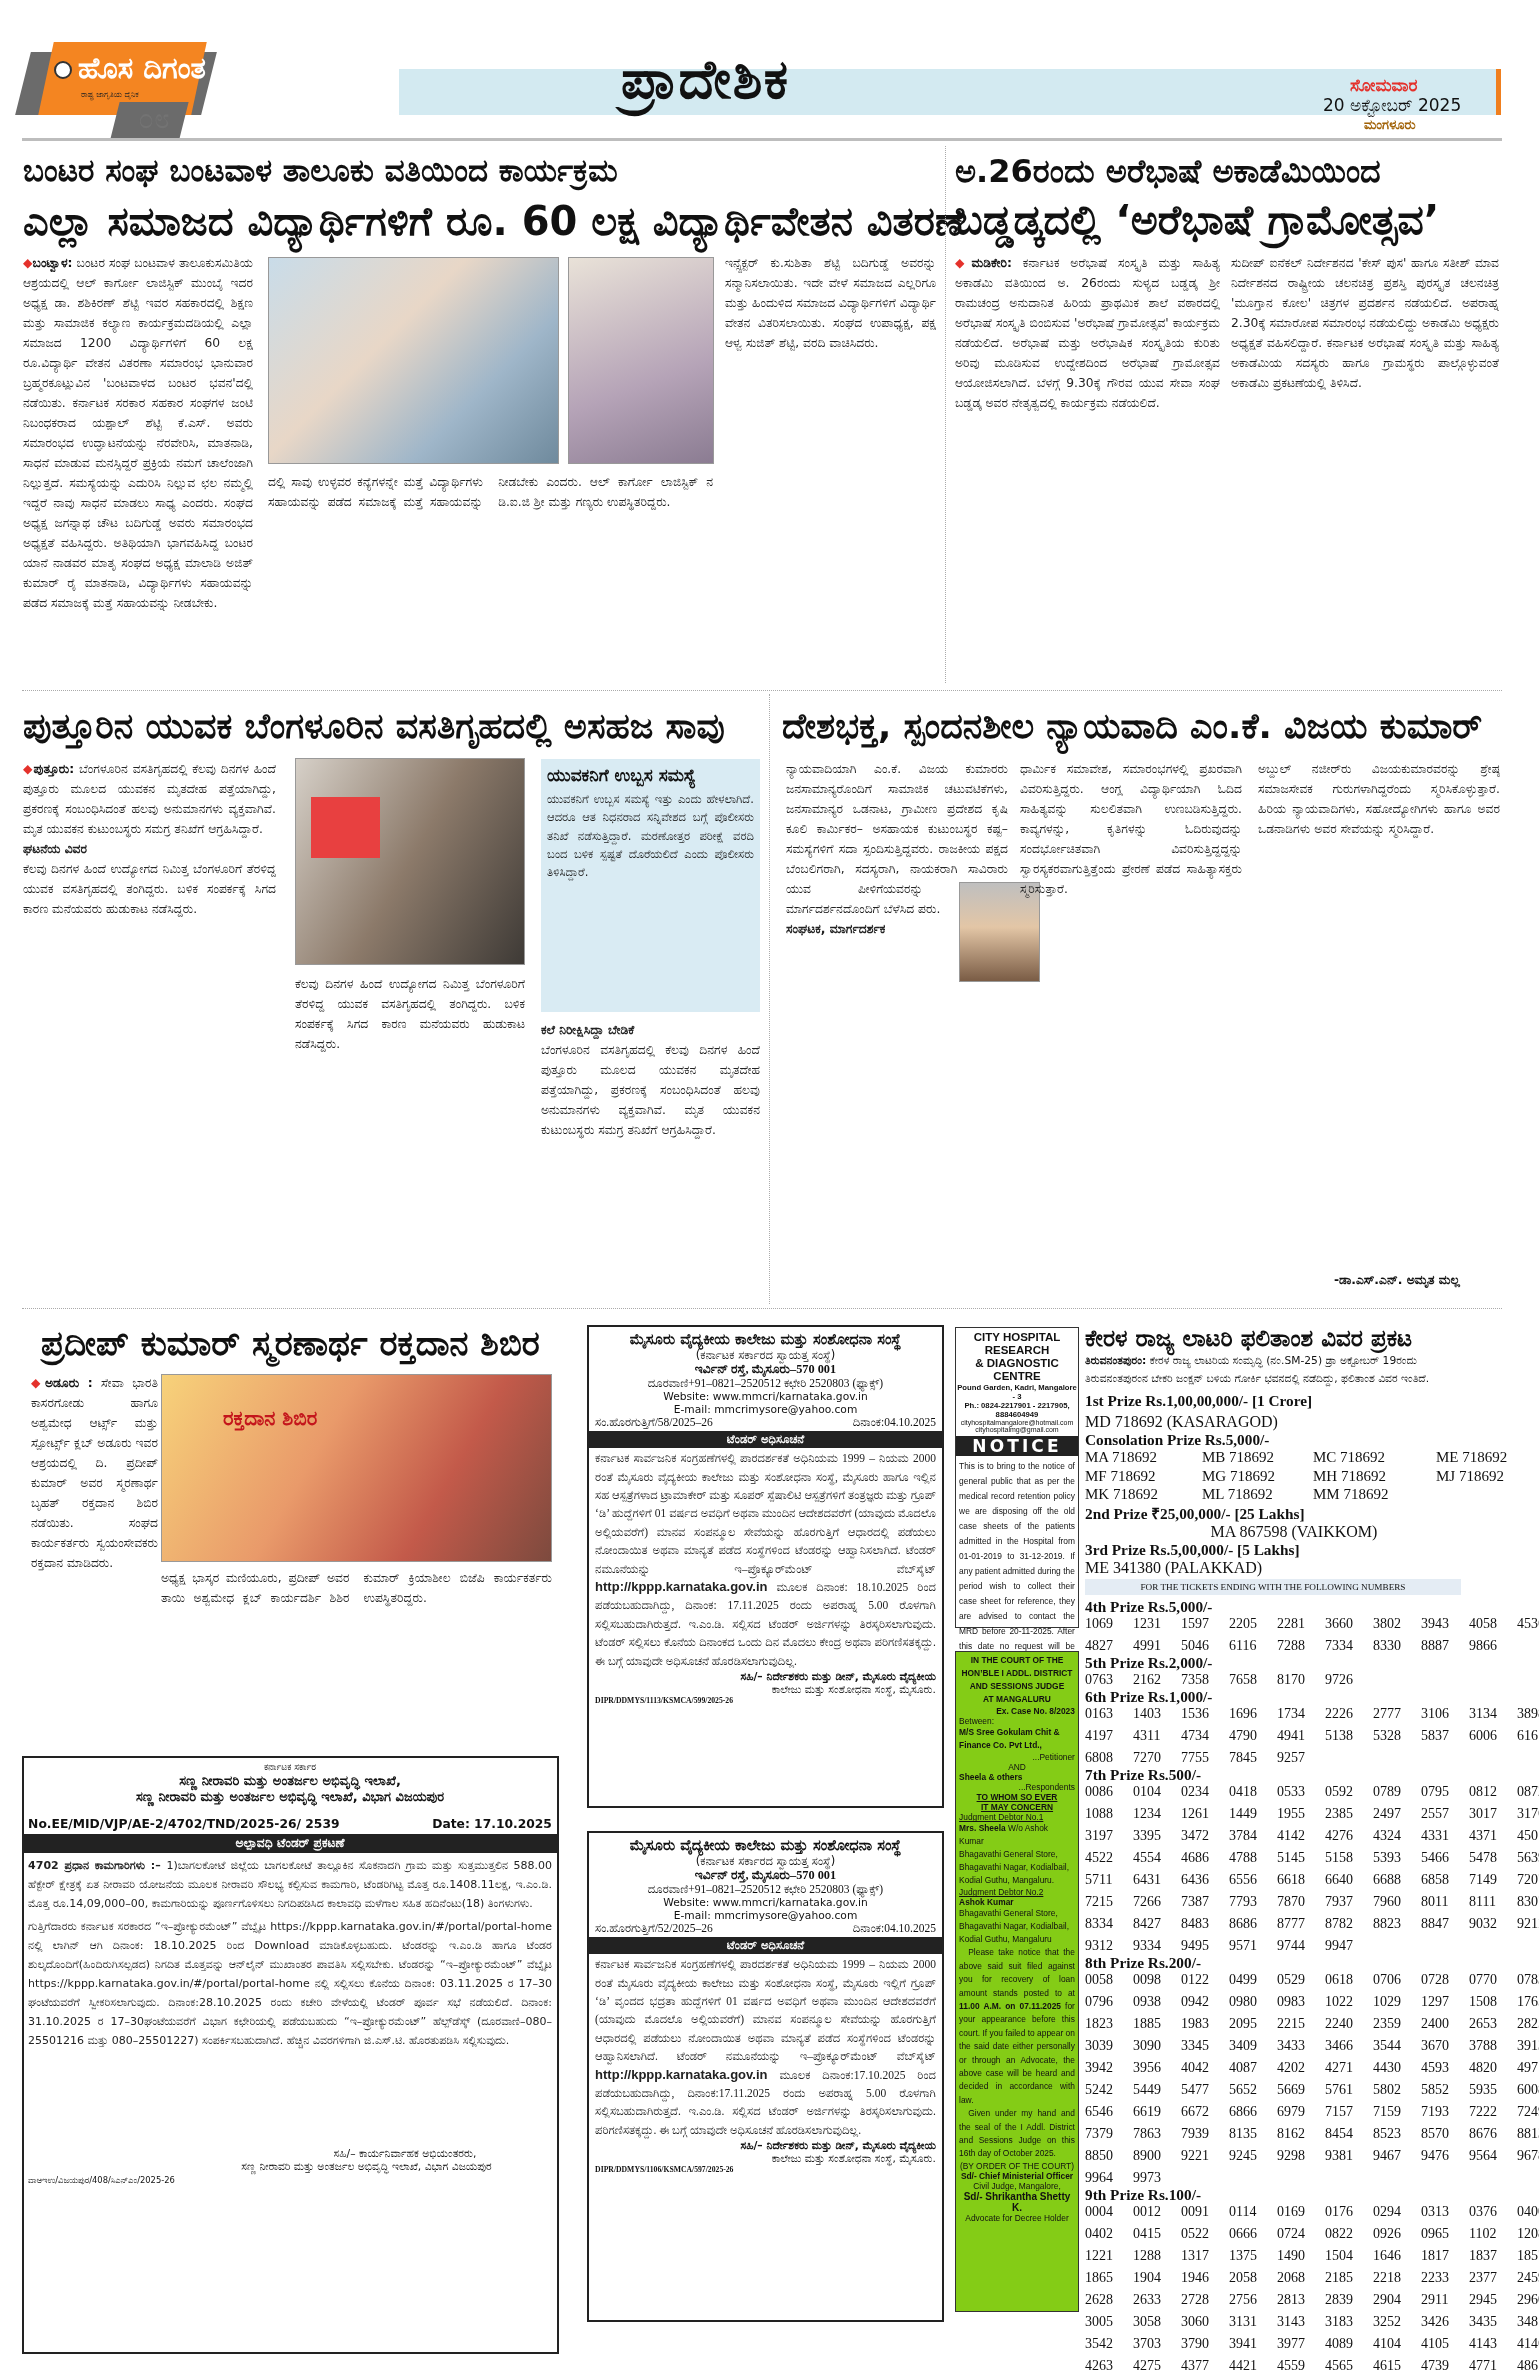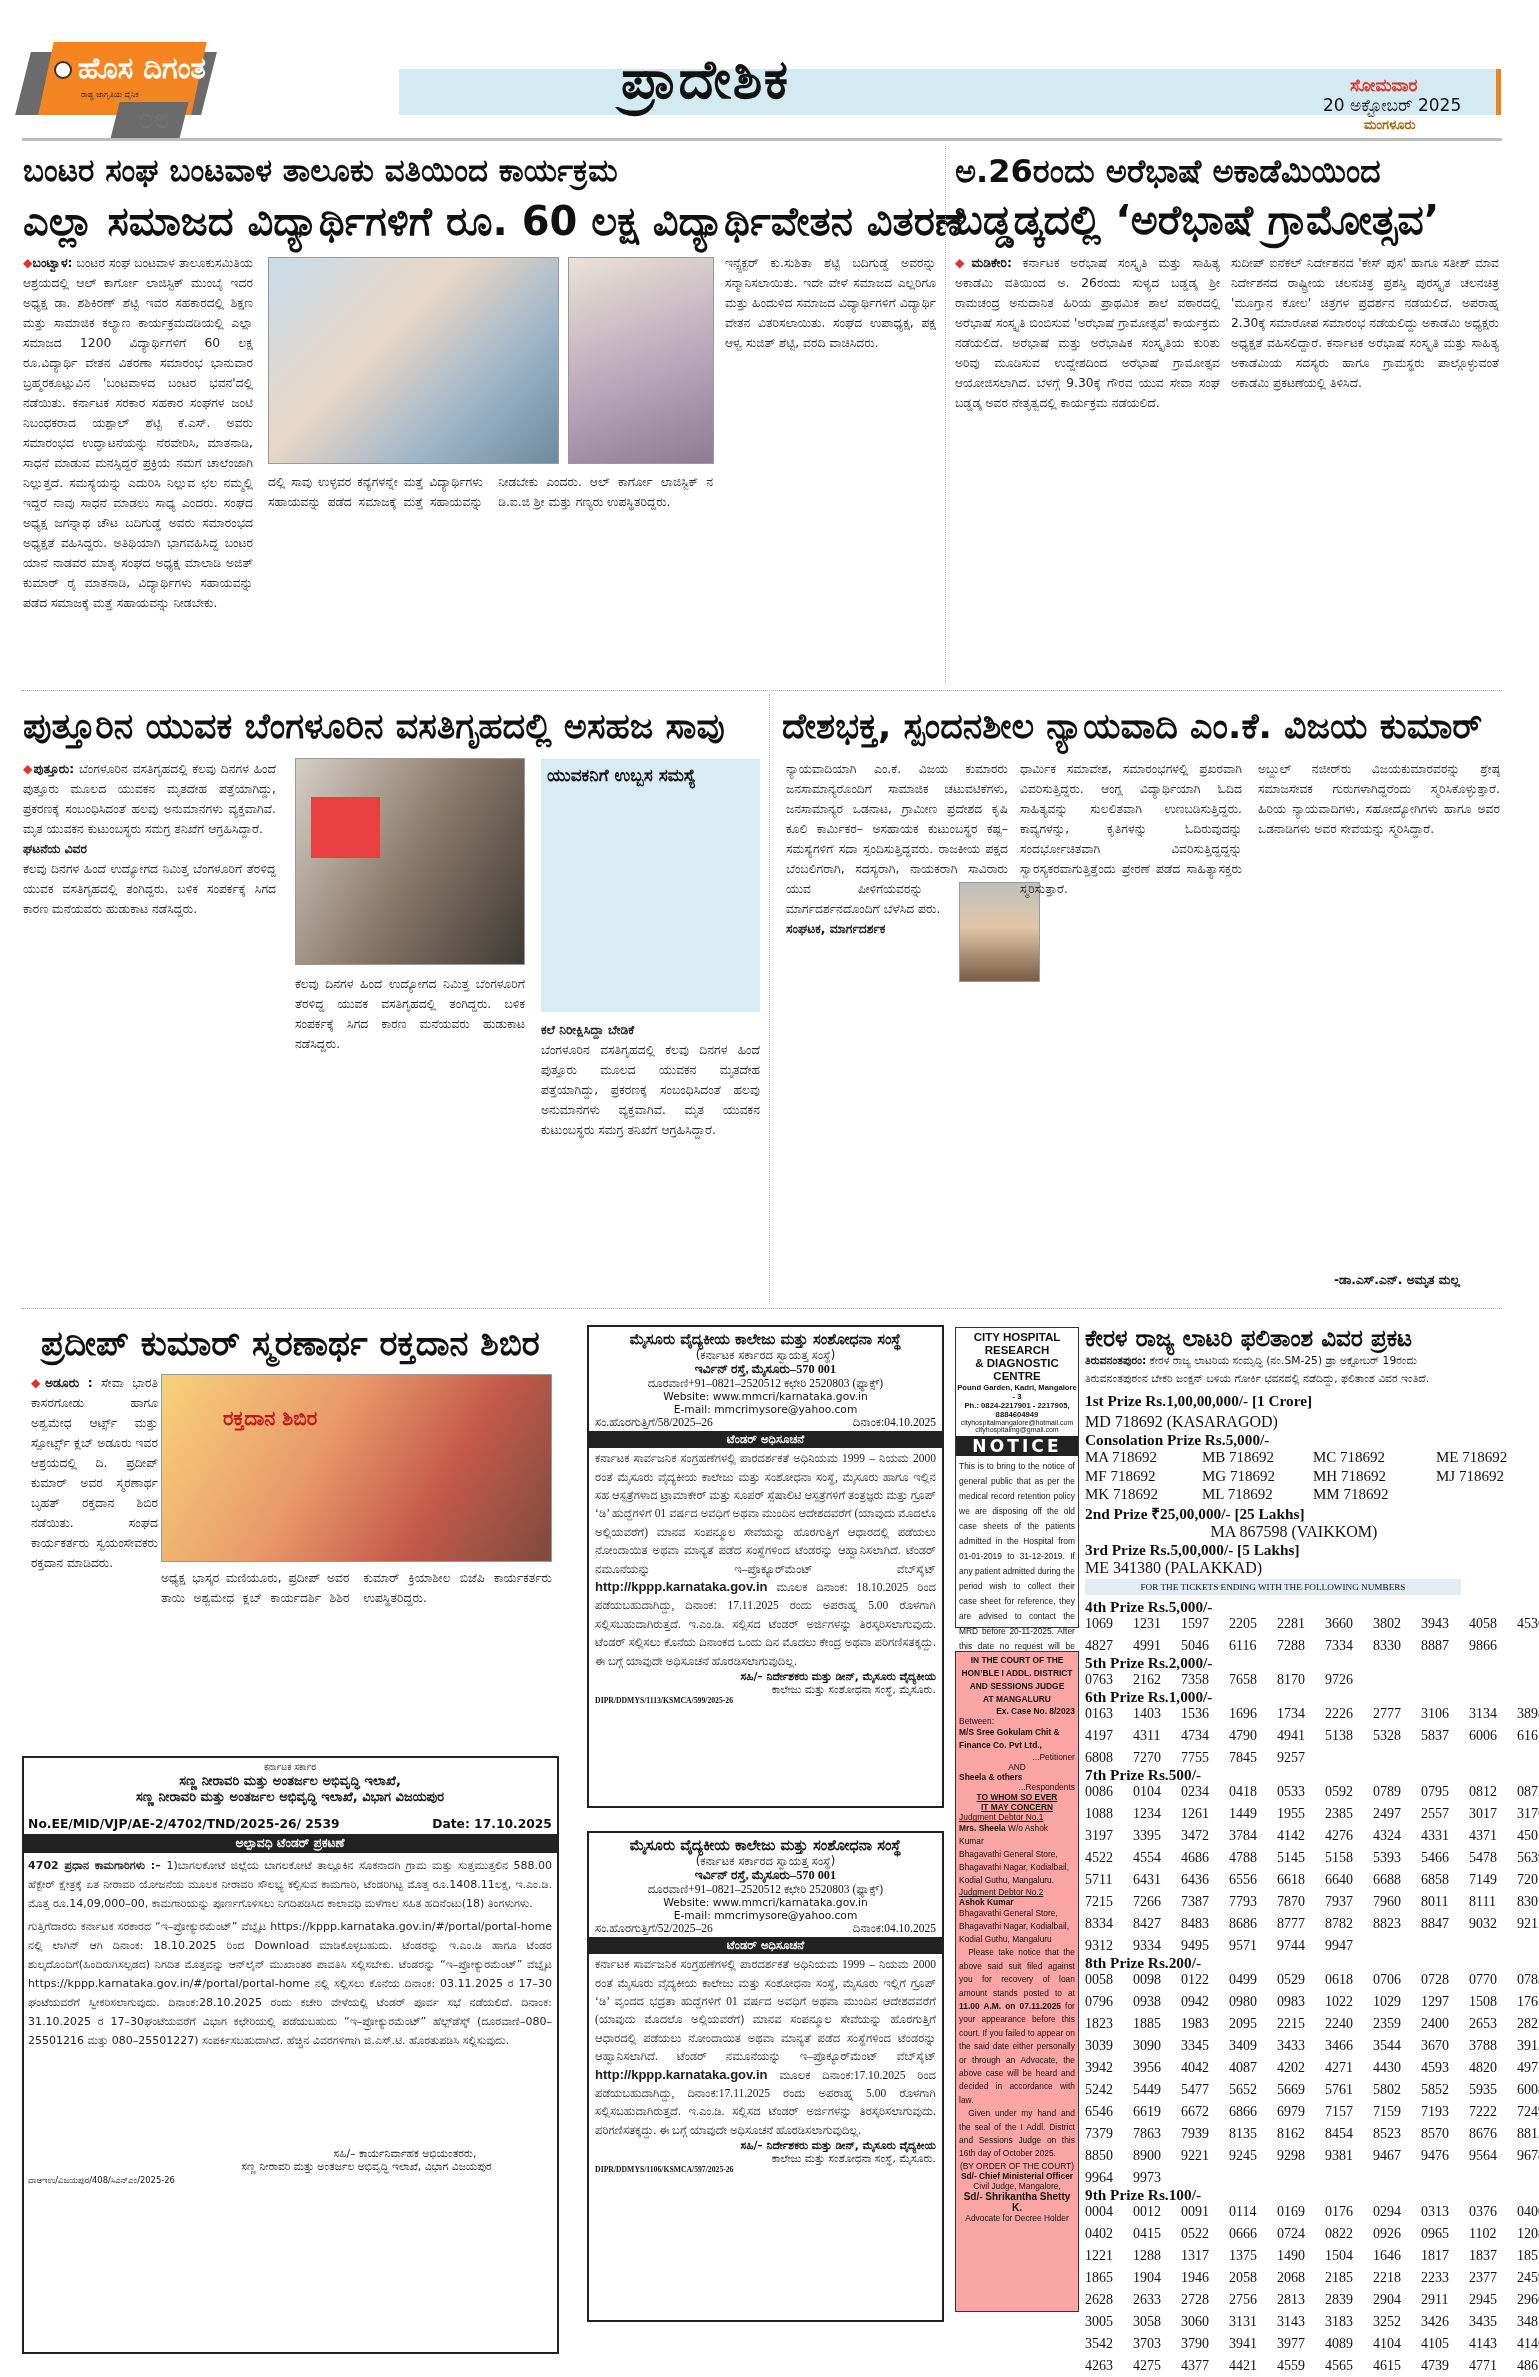--- a/index.html
+++ b/index.html
@@ -89,20 +89,21 @@
   <span>ಬೆಂಗಳೂರಿನ ವಸತಿಗೃಹದಲ್ಲಿ ಕೆಲವು ದಿನಗಳ ಹಿಂದೆ ಪುತ್ತೂರು ಮೂಲದ ಯುವಕನ ಮೃತದೇಹ ಪತ್ತೆಯಾಗಿದ್ದು, ಪ್ರಕರಣಕ್ಕೆ ಸಂಬಂಧಿಸಿದಂತೆ ಹಲವು ಅನುಮಾನಗಳು ವ್ಯಕ್ತವಾಗಿವೆ. ಮೃತ ಯುವಕನ ಕುಟುಂಬಸ್ಥರು ಸಮಗ್ರ ತನಿಖೆಗೆ ಆಗ್ರಹಿಸಿದ್ದಾರೆ.</span><br>
   <b>ಘಟನೆಯ ವಿವರ</b><br>
   <span>ಕೆಲವು ದಿನಗಳ ಹಿಂದೆ ಉದ್ಯೋಗದ ನಿಮಿತ್ತ ಬೆಂಗಳೂರಿಗೆ ತೆರಳಿದ್ದ ಯುವಕ ವಸತಿಗೃಹದಲ್ಲಿ ತಂಗಿದ್ದರು. ಬಳಿಕ ಸಂಪರ್ಕಕ್ಕೆ ಸಿಗದ ಕಾರಣ ಮನೆಯವರು ಹುಡುಕಾಟ ನಡೆಸಿದ್ದರು.</span>
 </div>
 <div class="abs photo" style="left:295px; top:758px; width:230px; height:207px; background:linear-gradient(120deg,#d6d0c8,#8c7a6a 50%,#3e3a36);">
   <div class="abs" style="left:15.3px; top:38px; width:69px; height:61px; background:#e84040;"></div>
 </div>
 <div class="abs body-col" style="left:295px; top:974px; width:230px; height:322px;">ಕೆಲವು ದಿನಗಳ ಹಿಂದೆ ಉದ್ಯೋಗದ ನಿಮಿತ್ತ ಬೆಂಗಳೂರಿಗೆ ತೆರಳಿದ್ದ ಯುವಕ ವಸತಿಗೃಹದಲ್ಲಿ ತಂಗಿದ್ದರು. ಬಳಿಕ ಸಂಪರ್ಕಕ್ಕೆ ಸಿಗದ ಕಾರಣ ಮನೆಯವರು ಹುಡುಕಾಟ ನಡೆಸಿದ್ದರು.</div>
 <div class="abs sidebar-box" style="left:541px; top:759px; width:219px; height:253px; padding:6.1px;">
   <div style="font-size:17px; font-weight:bold; margin-bottom:4.6px;">ಯುವಕನಿಗೆ ಉಬ್ಬಸ ಸಮಸ್ಯೆ</div>
+  <div class="body-col" style="font-size:11.5px; line-height:18.4px;">ಯುವಕನಿಗೆ ಉಬ್ಬಸ ಸಮಸ್ಯೆ ಇತ್ತು ಎಂದು ಹೇಳಲಾಗಿದೆ. ಆದರೂ ಆತ ನಿಧನರಾದ ಸನ್ನಿವೇಶದ ಬಗ್ಗೆ ಪೊಲೀಸರು ತನಿಖೆ ನಡೆಸುತ್ತಿದ್ದಾರೆ. ಮರಣೋತ್ತರ ಪರೀಕ್ಷೆ ವರದಿ ಬಂದ ಬಳಿಕ ಸ್ಪಷ್ಟತೆ ದೊರೆಯಲಿದೆ ಎಂದು ಪೊಲೀಸರು ತಿಳಿಸಿದ್ದಾರೆ.</div>
 </div>
 <div class="abs body-col" style="left:541px; top:1020px; width:219px; height:276px;">
   <b>ಕಲೆ ನಿರೀಕ್ಷಿಸಿದ್ದಾ ಬೇಡಿಕೆ</b><br>
   <span>ಬೆಂಗಳೂರಿನ ವಸತಿಗೃಹದಲ್ಲಿ ಕೆಲವು ದಿನಗಳ ಹಿಂದೆ ಪುತ್ತೂರು ಮೂಲದ ಯುವಕನ ಮೃತದೇಹ ಪತ್ತೆಯಾಗಿದ್ದು, ಪ್ರಕರಣಕ್ಕೆ ಸಂಬಂಧಿಸಿದಂತೆ ಹಲವು ಅನುಮಾನಗಳು ವ್ಯಕ್ತವಾಗಿವೆ. ಮೃತ ಯುವಕನ ಕುಟುಂಬಸ್ಥರು ಸಮಗ್ರ ತನಿಖೆಗೆ ಆಗ್ರಹಿಸಿದ್ದಾರೆ.</span>
 </div>
 <div class="abs vdots" style="left:769px; top:694px; height:610px;"></div>
 
 <div class="abs h-mid" style="left:782px; top:706px; font-size:35px;">ದೇಶಭಕ್ತ, ಸ್ಪಂದನಶೀಲ ನ್ಯಾಯವಾದಿ ಎಂ.ಕೆ. ವಿಜಯ ಕುಮಾರ್</div>
 <div class="abs body-col" style="left:786px; top:759px; width:222px; height:537px;">
   <span>ನ್ಯಾಯವಾದಿಯಾಗಿ ಎಂ.ಕೆ. ವಿಜಯ ಕುಮಾರರು ಜನಸಾಮಾನ್ಯರೊಂದಿಗೆ ಸಾಮಾಜಿಕ ಚಟುವಟಿಕೆಗಳು, ಜನಸಾಮಾನ್ಯರ ಒಡನಾಟ, ಗ್ರಾಮೀಣ ಪ್ರದೇಶದ ಕೃಷಿ ಕೂಲಿ ಕಾರ್ಮಿಕರ– ಅಸಹಾಯಕ ಕುಟುಂಬಸ್ಥರ ಕಷ್ಟ–ಸಮಸ್ಯೆಗಳಿಗೆ ಸದಾ ಸ್ಪಂದಿಸುತ್ತಿದ್ದವರು. ರಾಜಕೀಯ ಪಕ್ಷದ ಬೆಂಬಲಿಗರಾಗಿ, ಸದಸ್ಯರಾಗಿ, ನಾಯಕರಾಗಿ ಸಾವಿರಾರು ಯುವ ಪೀಳಿಗೆಯವರನ್ನು ಸಮರ್ಪಕ ಮಾರ್ಗದರ್ಶನದೊಂದಿಗೆ ಬೆಳೆಸಿದ ಪರು.</span><br>
@@ -193,21 +194,21 @@
   <div class="center narrow bold" style="font-size:7.7px;">Pound Garden, Kadri, Mangalore - 3</div>
   <div class="center narrow bold" style="font-size:7.7px;">Ph.: 0824-2217901 - 2217905,</div>
   <div class="center narrow bold" style="font-size:7.7px;">8884604949</div>
   <div class="center narrow" style="font-size:7px;">cityhospitalmangalore@hotmail.com</div>
   <div class="center narrow" style="font-size:7px;">cityhospitalmg@gmail.com</div>
   <div class="box-dark-header" style="font-size:17px; letter-spacing:3.1px; margin:3.1px 0;">NOTICE</div>
   <div class="narrow" style="font-size:8.4px; line-height:15px; text-align:justify; padding:0 3.1px;">This is to bring to the notice of general public that as per the medical record retention policy we are disposing off the old case sheets of the patients admitted in the Hospital from 01-01-2019 to 31-12-2019. If any patient admitted during the period wish to collect their case sheet for reference, they are advised to contact the MRD before 20-11-2025. After this date no request will be entertained.</div>
   <div class="narrow bold" style="font-size:8.4px; font-style:italic; text-align:right; padding:0 3.1px;">Managing Director</div>
 </div>
 
-<div class="abs" style="left:955px; top:1651px; width:124px; height:661px; border:1.5px solid #333; background:#fca5a5; padding:2.3px 3.1px;">
+<div class="abs" style="left:955px; top:1651px; width:124px; height:661px; border:1.5px solid #333; background:#84cc16; padding:2.3px 3.1px;">
   <div class="center narrow bold" style="font-size:8.4px; line-height:13px;">
     <div>IN THE COURT OF THE</div>
     <div>HON’BLE I ADDL. DISTRICT</div>
     <div>AND SESSIONS JUDGE</div>
     <div>AT MANGALURU</div>
   </div>
   <div class="narrow bold" style="font-size:8.4px; text-align:right;">Ex. Case No. 8/2023</div>
   <div class="narrow" style="font-size:8.4px;">Between:</div>
   <div class="narrow bold" style="font-size:8.4px; line-height:13px;">M/S Sree Gokulam Chit &amp; Finance Co. Pvt Ltd.,</div>
   <div class="narrow" style="font-size:8.4px; text-align:right;">...Petitioner</div>

